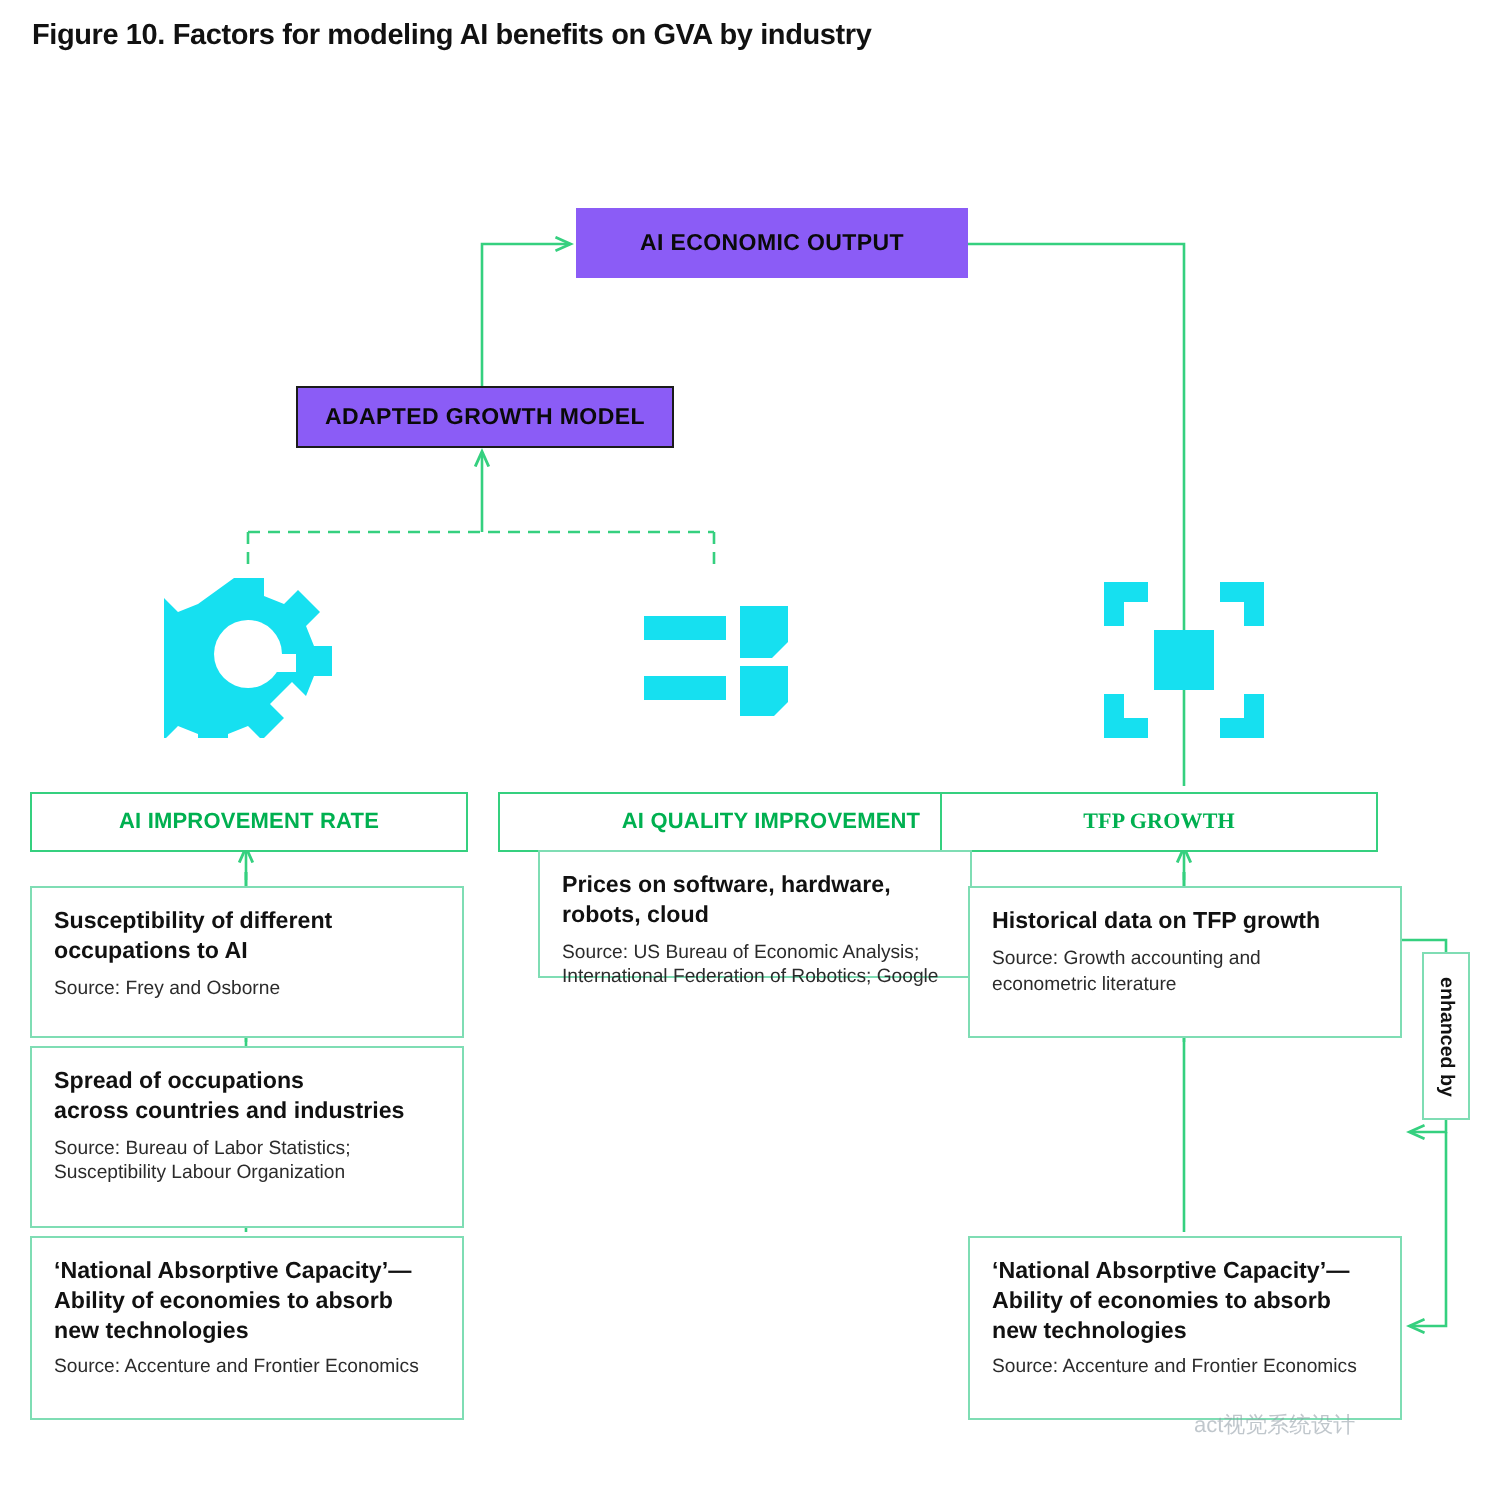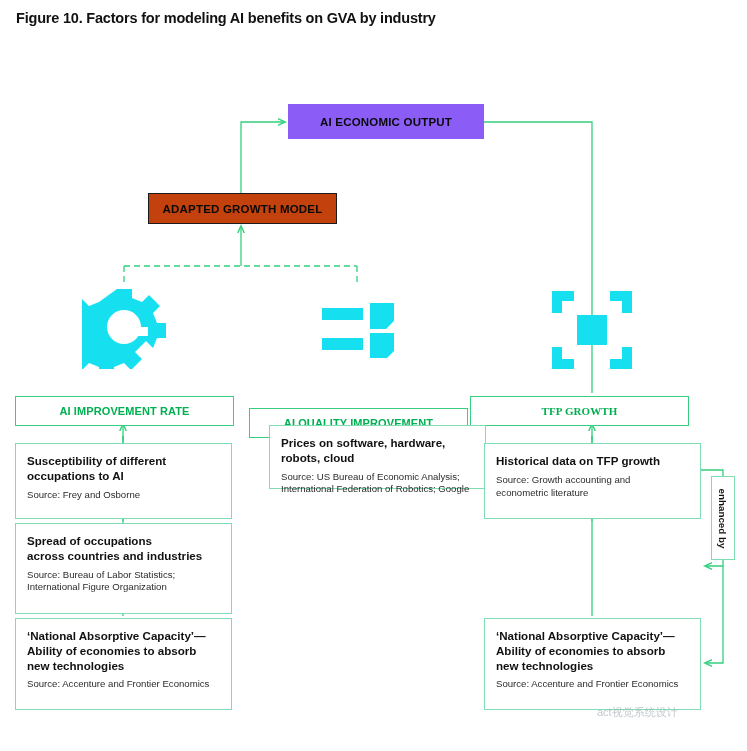--- a/index.html
+++ b/index.html
@@ -25,21 +25,21 @@
 
   
   .box-output{
     position:absolute;left:288px;top:104px;width:196px;height:35px;
     background:#8b5cf6;
     display:flex;align-items:center;justify-content:center;
     font-size:11.5px;font-weight:bold;letter-spacing:0.2px;color:#0a0a0a;
   }
   .box-model{
     position:absolute;left:148px;top:193px;width:187px;height:29px;
-    background:#c2410c;border:1.6px solid #1b1b1b;
+    background:#8b5cf6;border:1.6px solid #1b1b1b;
     display:flex;align-items:center;justify-content:center;
     font-size:11.5px;font-weight:bold;letter-spacing:0.2px;color:#0a0a0a;
   }
 
   
   .icon{position:absolute;}
 
   
   .col-head{
     position:absolute;height:28px;
@@ -152,37 +152,37 @@
       <path d="M80,22 h-10 v-12 h-12 v-10 h22 z"></path>
       <path d="M0,56 h10 v12 h12 v10 h-22 z"></path>
       <path d="M80,56 h-10 v12 h-12 v10 h22 z"></path>
       <rect x="25" y="24" width="30" height="30"></rect>
     </g>
   </svg>
 
   <div class="col-head" style="left:15px;top:396px;width:217px;">
     <span>AI IMPROVEMENT RATE</span>
   </div>
-  <div class="col-head" style="left:249px;top:408px;width:217px;">
+  <div class="col-head" style="left:249px;top:396px;width:217px;padding-left:27px;">
     <span>AI QUALITY IMPROVEMENT</span>
   </div>
   <div class="col-head" style="left:470px;top:396px;width:217px;font-family:Liberation Serif, serif;">
     <span>TFP GROWTH</span>
   </div>
 
   <div class="card" style="left:15px;top:443px;width:217px;height:76px;">
     <div class="card-title">Susceptibility of different
 occupations to AI</div>
     <div class="card-src">Source: Frey and Osborne</div>
   </div>
   <div class="card" style="left:15px;top:523px;width:217px;height:91px;">
     <div class="card-title">Spread of occupations
 across countries and industries</div>
     <div class="card-src">Source: Bureau of Labor Statistics;
-International Figure Organization</div>
+Susceptibility Labour Organization</div>
   </div>
   <div class="card" style="left:15px;top:618px;width:217px;height:92px;">
     <div class="card-title">‘National Absorptive Capacity’—
 Ability of economies to absorb
 new technologies</div>
     <div class="card-src">Source: Accenture and Frontier Economics</div>
   </div>
 
   <div class="card" style="left:249px;top:425px;width:217px;height:64px;margin-left:20px;">
     <div class="card-title">Prices on software, hardware,

